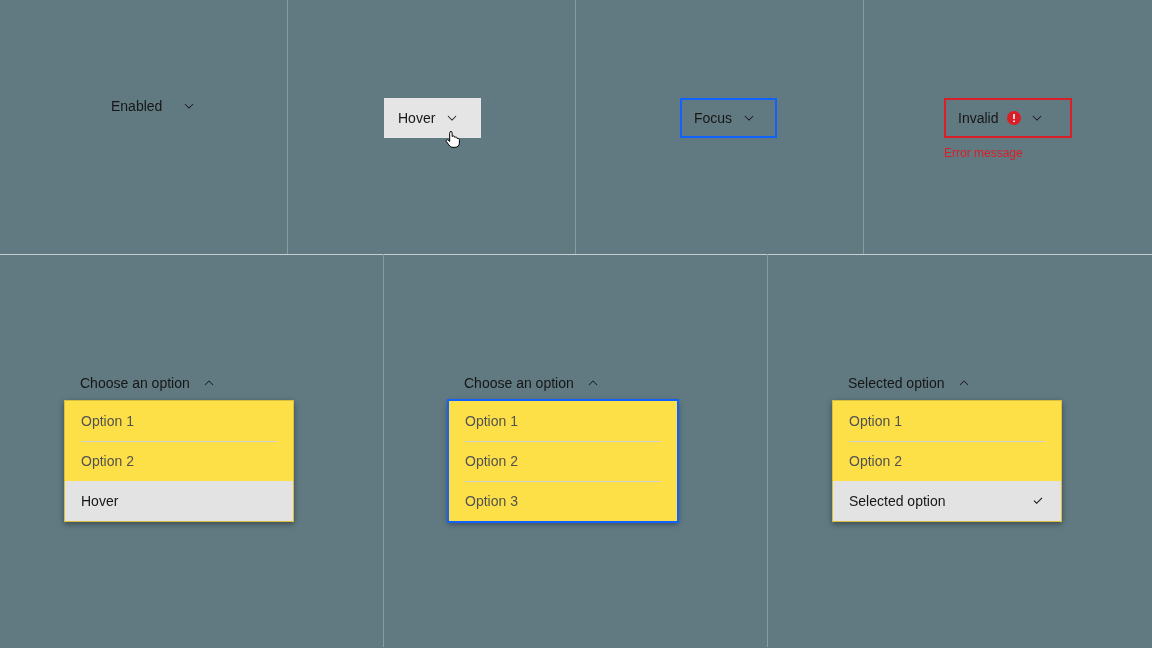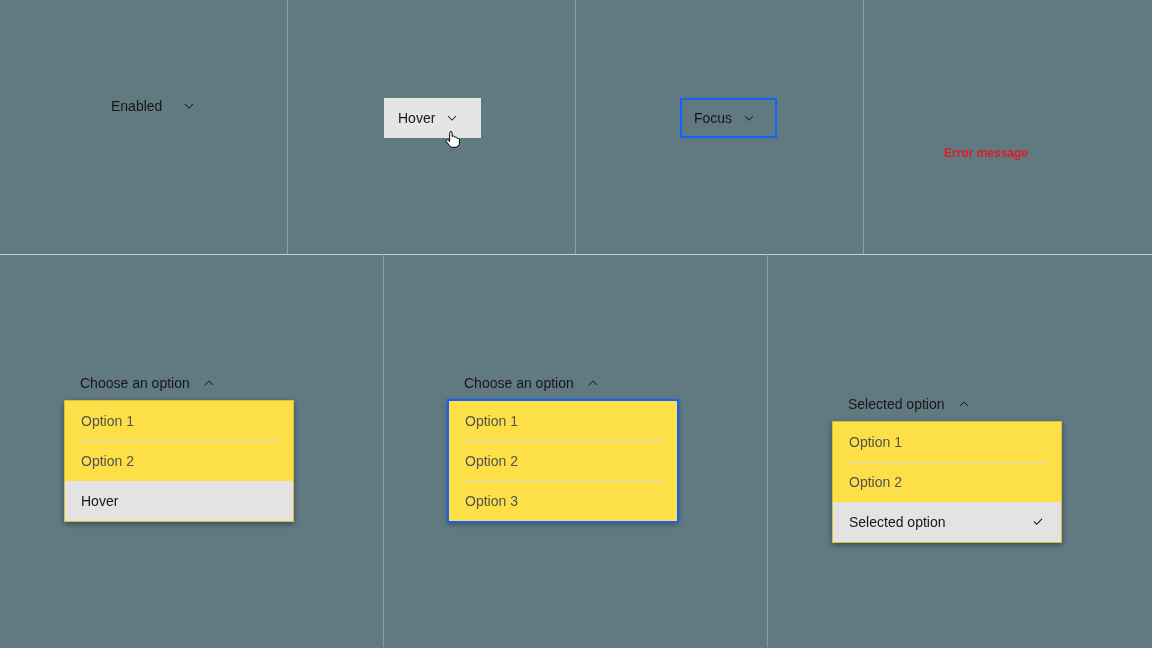--- a/index.html
+++ b/index.html
@@ -35,21 +35,21 @@
     .grid2 {
       display: grid;
       grid-template-columns: repeat(3, 1fr);
       height: calc(648px - 255px);
       position: relative;
     }
     .grid2 .cell2 {
       border-right: 1px solid #8a9ca1;
       position: relative;
     }
-    .grid2 .cell2:last-child { border-right: none; margin-top: 21px; }
+    .grid2 .cell2:last-child { border-right: none; }
     .dd-trigger {
       display: inline-flex;
       align-items: center;
       gap: 10px;
       height: 40px;
       padding: 0 14px;
       font-size: 14px;
       color: #161616;
       cursor: pointer;
     }
@@ -64,21 +64,20 @@
       outline-offset: -2px;
     }
     .invalid-box {
       outline: 2px solid #da1e28;
       outline-offset: -2px;
     }
     .err-msg {
       color: #da1e28;
       font-size: 12px;
       position: absolute;
-      font-weight: bold;
     }
     .warn-icon {
       width: 16px; height: 16px; display: inline-block;
     }
     .cursor-icon {
       position: absolute;
       width: 20px; height: 22px;
     }
     .open-label {
       display: inline-flex;
@@ -166,20 +165,35 @@
       <span>Focus</span>
       <span class="chev">
         <svg viewBox="0 0 16 16" width="14" height="14">
             <path d="M8 11L3 6l.7-.7L8 9.6l4.3-4.3.7.7z" fill="#161616"></path>
           </svg>
       </span>
     </div>
   </div>
 
   <div class="cell">
+    <div class="dd-trigger invalid-box pos-center" style="left:80px; top:98px; width:128px; gap:8px;">
+      <span>Invalid</span>
+      <span class="warn-icon">
+        <svg viewBox="0 0 16 16" width="16" height="16">
+          <circle cx="8" cy="8" r="7" fill="#da1e28"></circle>
+          <rect x="7.2" y="4" width="1.6" height="5" fill="#fff"></rect>
+          <rect x="7.2" y="10.5" width="1.6" height="1.6" fill="#fff"></rect>
+        </svg>
+      </span>
+      <span class="chev">
+        <svg viewBox="0 0 16 16" width="14" height="14">
+            <path d="M8 11L3 6l.7-.7L8 9.6l4.3-4.3.7.7z" fill="#161616"></path>
+          </svg>
+      </span>
+    </div>
     <div class="err-msg" style="left:80px; top:146px;">Error message</div>
   </div>
 </div>
 
 <div class="row-divider"></div>
 
 <div class="grid2">
 
   <div class="cell2">
     <div class="open-label" style="left:80px; top:119px;">

